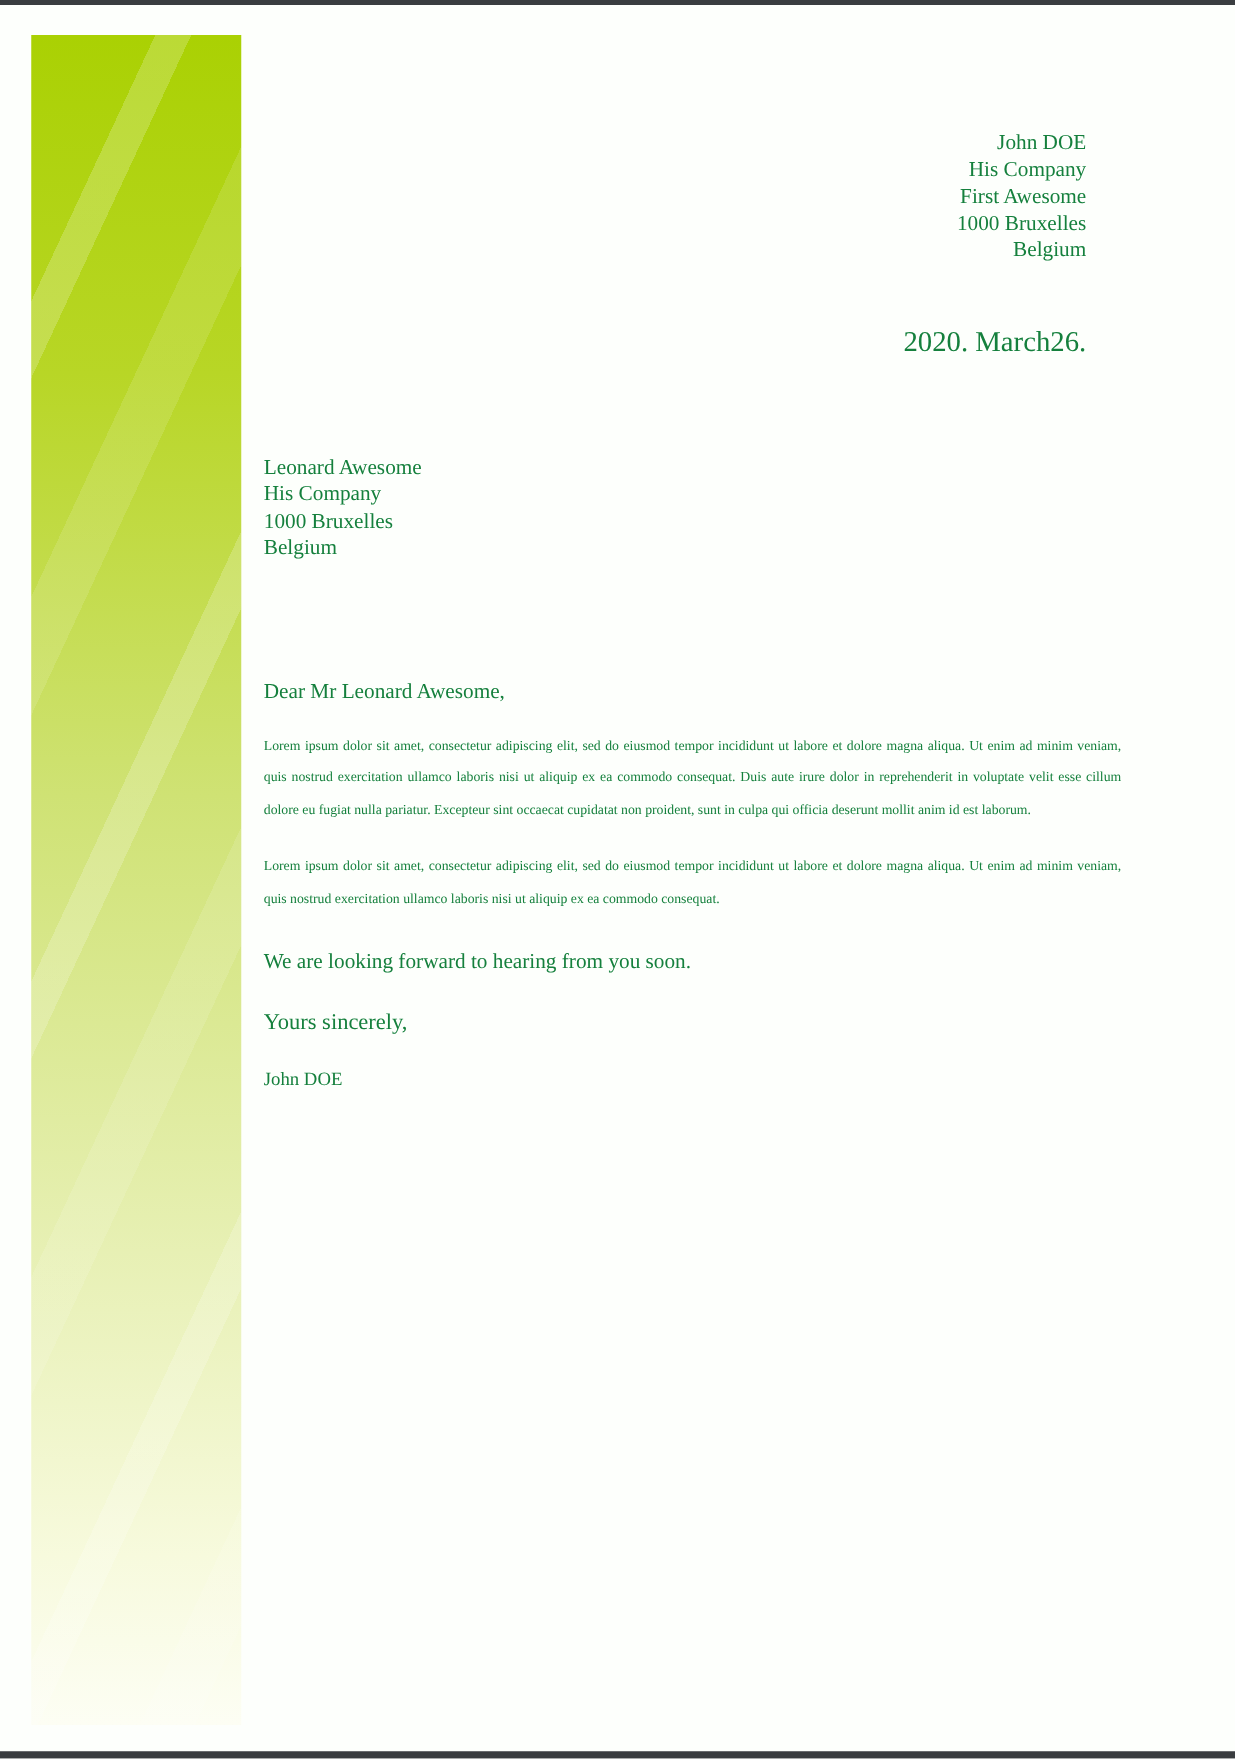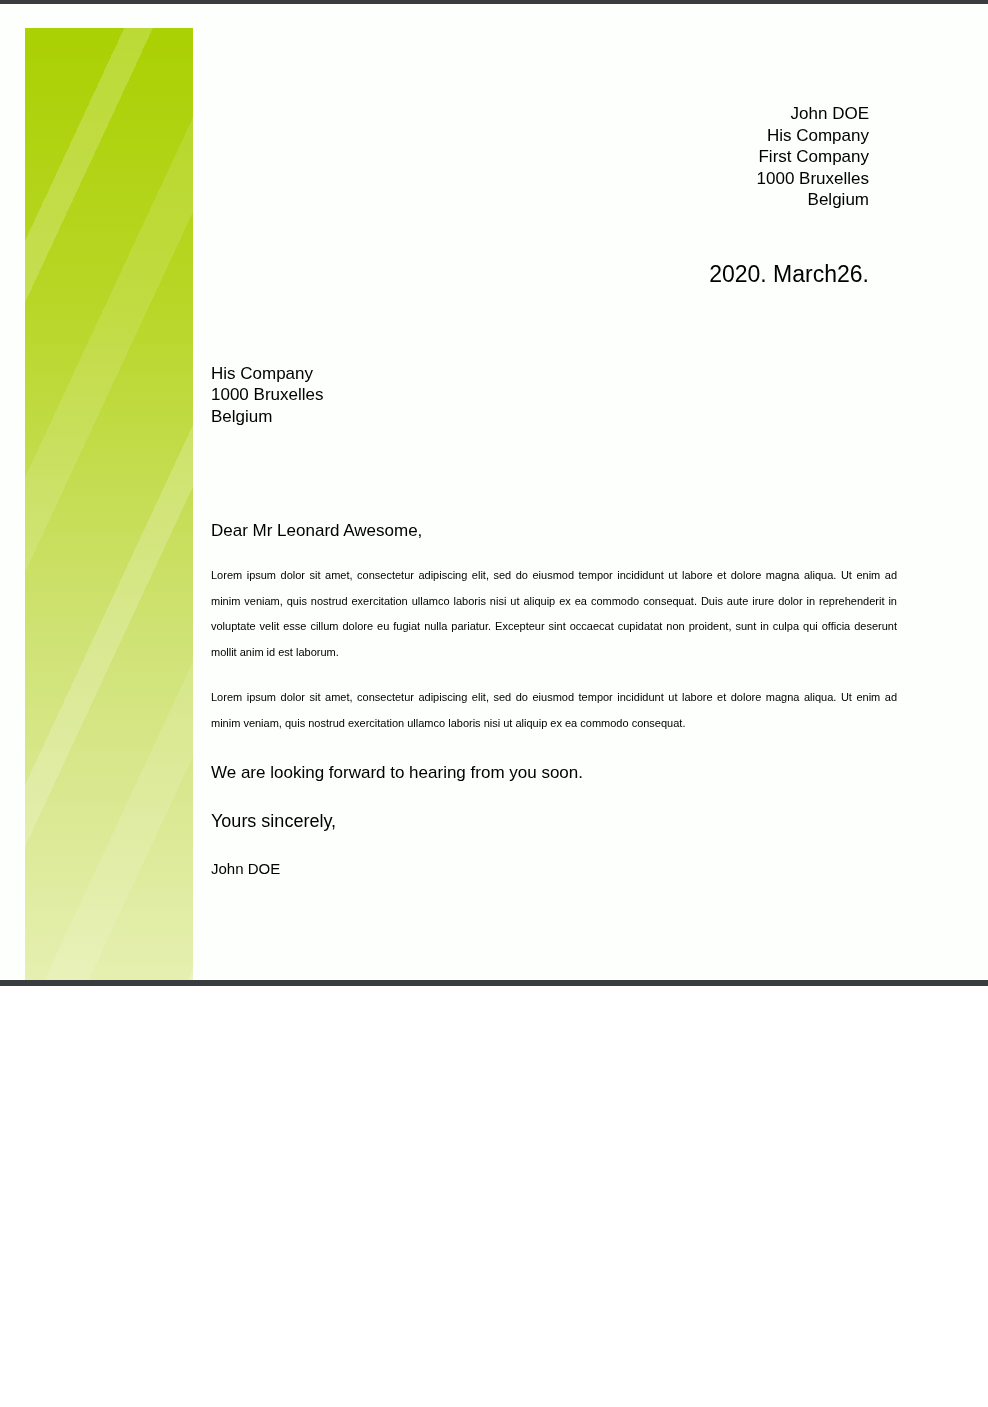--- a/index.html
+++ b/index.html
@@ -3,25 +3,25 @@
 <meta charset="utf-8">
 <style>
   html, body {
     margin: 0;
     padding: 0;
     background: #ffffff;
   }
   .page {
     position: relative;
     width: 988px;
-    height: 986px;
+    height: 1407px;
     background: #fdfffc;
     overflow: hidden;
-    font-family: Liberation Sans, sans-serif;
-    color: #000000;
+    font-family: Liberation Serif, serif;
+    color: #15803d;
   }
   .page-border-top {
     position: absolute;
     top: 0; left: 0;
     width: 100%;
     height: 4px;
     background: #3a3d40;
   }
   .page-border-bottom {
     position: absolute;
@@ -118,28 +118,29 @@
 <div class="page">
   <div class="page-border-top"></div>
 
   <div class="sidebar"></div>
 
   <div class="content">
 
     <div class="sender-block">
       <div>John DOE</div>
       <div>His Company</div>
-      <div>First Company</div>
+      <div>First Awesome</div>
       <div>1000 Bruxelles</div>
       <div>Belgium</div>
     </div>
 
     <div class="date-line">2020. March26.</div>
 
     <div class="recipient-block">
+      <div>Leonard Awesome</div>
       <div>His Company</div>
       <div>1000 Bruxelles</div>
       <div>Belgium</div>
     </div>
 
     <div class="salutation">Dear Mr Leonard Awesome,</div>
 
     <p class="body-paragraph">Lorem ipsum dolor sit amet, consectetur adipiscing elit, sed do eiusmod tempor incididunt ut labore et dolore magna aliqua. Ut enim ad minim veniam, quis nostrud exercitation ullamco laboris nisi ut aliquip ex ea commodo consequat. Duis aute irure dolor in reprehenderit in voluptate velit esse cillum dolore eu fugiat nulla pariatur. Excepteur sint occaecat cupidatat non proident, sunt in culpa qui officia deserunt mollit anim id est laborum.</p>
 
     <p class="body-paragraph">Lorem ipsum dolor sit amet, consectetur adipiscing elit, sed do eiusmod tempor incididunt ut labore et dolore magna aliqua. Ut enim ad minim veniam, quis nostrud exercitation ullamco laboris nisi ut aliquip ex ea commodo consequat.</p>

